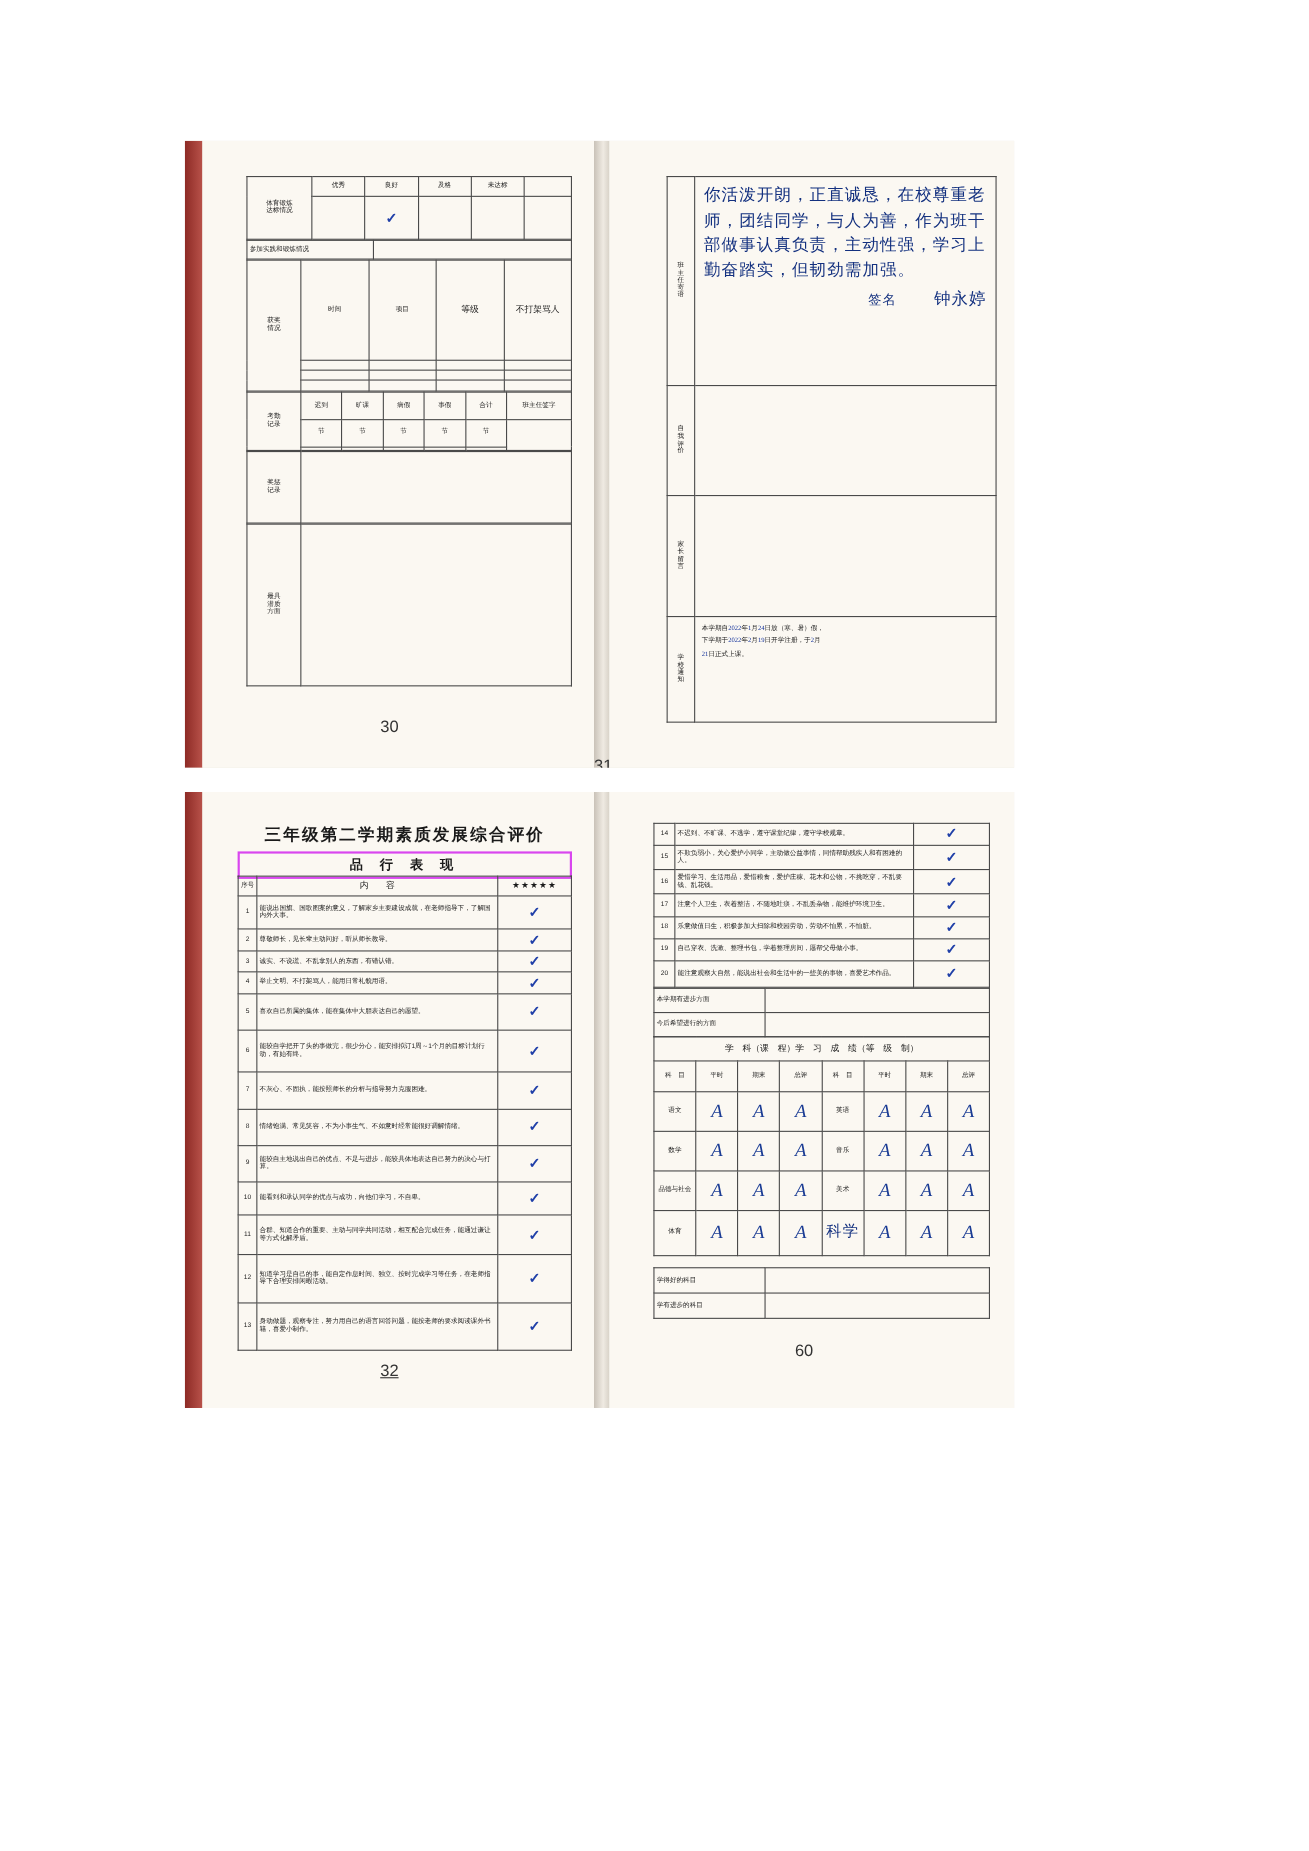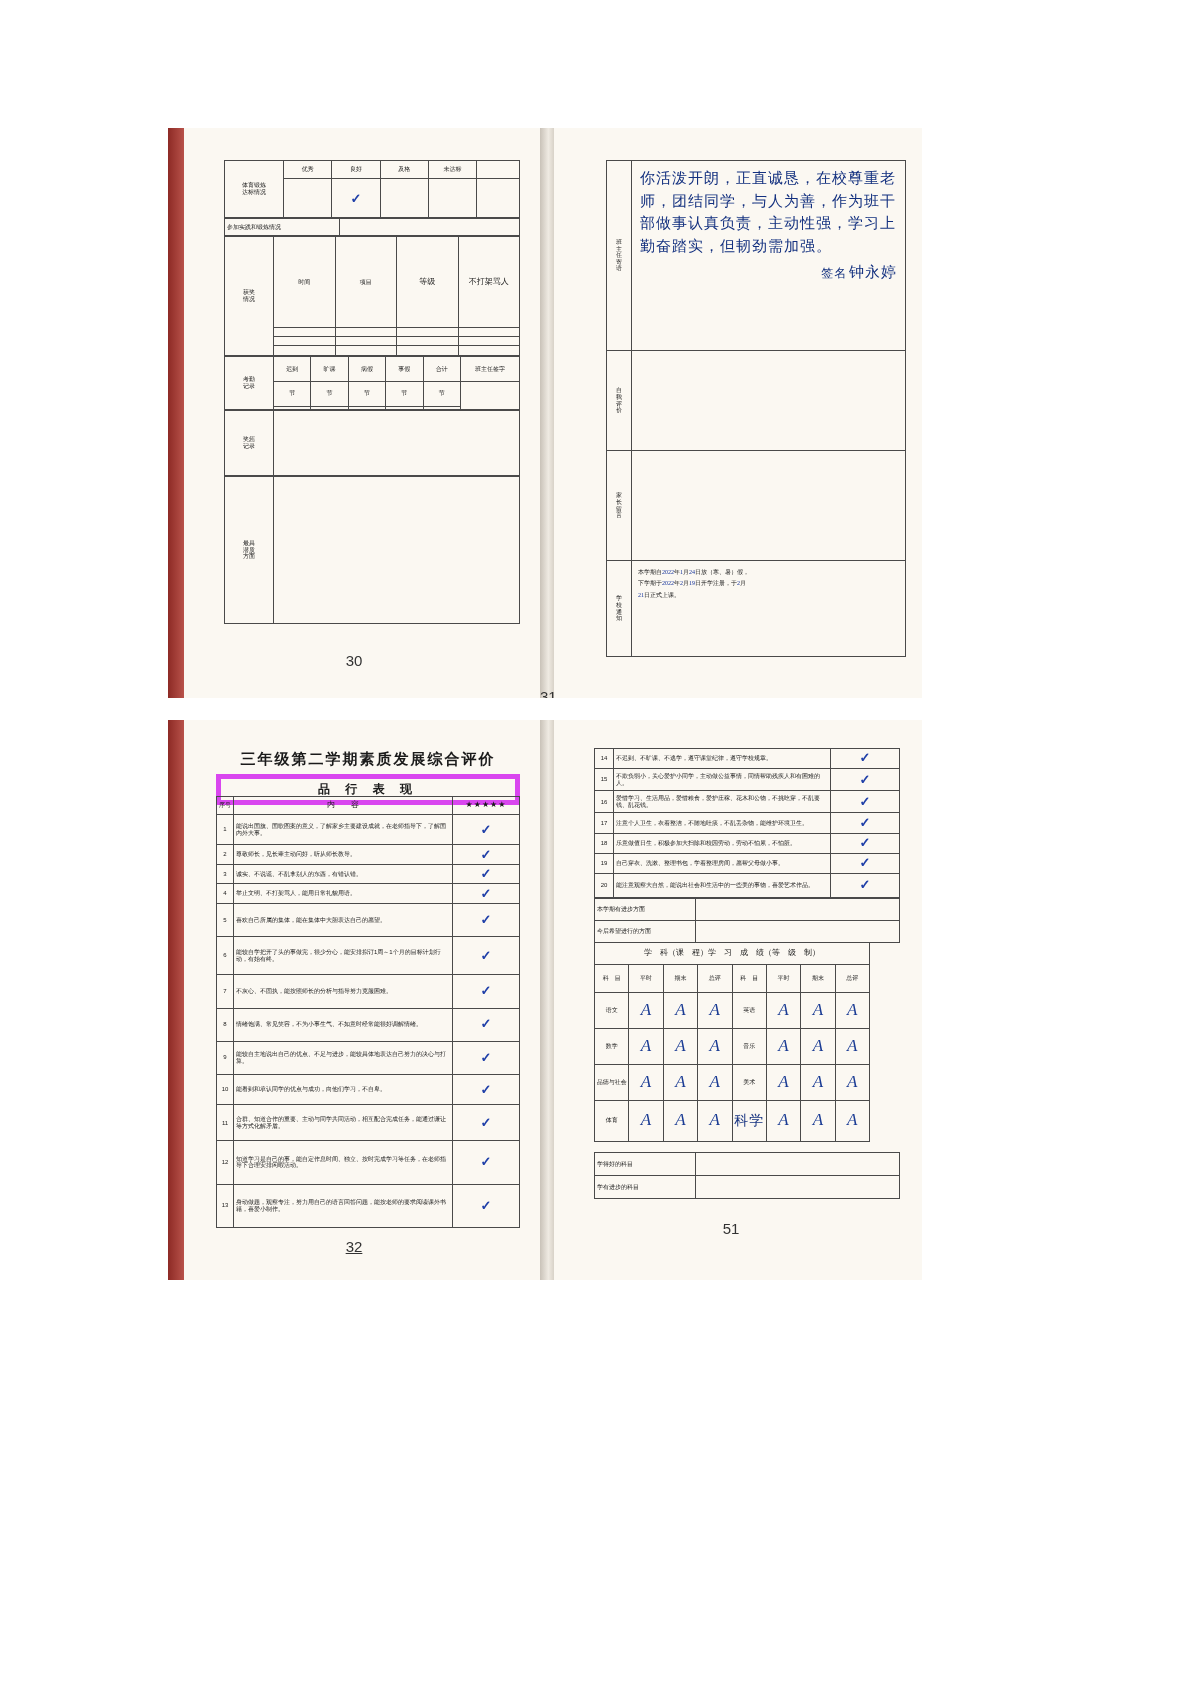--- a/index.html
+++ b/index.html
@@ -17,21 +17,21 @@
   td,th{border:1px solid #4a4a4a;font-weight:normal;padding:0;text-align:center;vertical-align:middle;}
   .xtiny{font-size:6px;line-height:1.1;}
   .sm{font-size:8px;}
   .lft{text-align:left;padding:1px 2px;}
   .pen{font-family:"Liberation Serif",serif;color:#14329b;}
   .tick{color:#1f3fa8;font-size:13px;font-weight:bold;}
   .pagenum{position:absolute;font-size:15px;color:#333;}
   .hand{font-family:"Liberation Serif",serif;color:#13307f;font-size:15px;line-height:1.5;letter-spacing:1px;}
   .gradeA{font-family:"Liberation Serif",serif;color:#1b3c94;font-size:17px;font-style:italic;}
   .titlebar{font-size:15px;font-weight:bold;letter-spacing:2px;text-align:center;}
-  .subbar{font-size:12px;font-weight:bold;letter-spacing:6px;text-align:center;border:5px solid #d946ef;}
+  .subbar{font-size:12px;font-weight:bold;letter-spacing:6px;text-align:center;border:2px solid #d946ef;}
   .stars{letter-spacing:1px;font-size:8px;}
 </style>
 </head>
 <body>
 
 <div class="page">
 
   <div class="scan" style="left:168px;top:128px;width:372px;height:570px;background:#efebe4;">
     <div class="rededge" style="left:0;top:0;width:16px;height:570px;background:linear-gradient(90deg,#8d2a25,#b8524a);"></div>
     <div class="paper" style="left:16px;top:0;right:0;bottom:0;background:#fbf8f2;"></div>
@@ -185,21 +185,21 @@
             <div class="xtiny">班</div>
             <div class="xtiny">主</div>
             <div class="xtiny">任</div>
             <div class="xtiny">寄</div>
             <div class="xtiny">语</div>
           </td>
           <td class="lft" style="vertical-align:top;padding:6px 8px;">
             <div class="hand">你活泼开朗，正直诚恳，在校尊重老师，团结同学，与人为善，作为班干部做事认真负责，主动性强，学习上勤奋踏实，但韧劲需加强。</div>
             <div style="text-align:right;margin-top:4px;">
               <span class="hand" style="font-size:12px;">签名</span>
-              <span class="hand" style="font-size:15px;">钟永婷</span>
+              <span class="hand" style="font-size:15px;margin-left:32px;">钟永婷</span>
             </div>
           </td>
         </tr>
         <tr style="height:100px;">
           <td>
             <div class="xtiny">自</div>
             <div class="xtiny">我</div>
             <div class="xtiny">评</div>
             <div class="xtiny">价</div>
           </td>
@@ -385,21 +385,21 @@
           <td></td>
         </tr>
         <tr style="height:22px;">
           <td class="lft">今后希望进行的方面</td>
           <td></td>
         </tr>
       </tbody>
         </table>
     </div>
 
-    <div style="position:absolute;left:54px;top:222px;width:276px;height:200px;">
+    <div style="position:absolute;left:54px;top:222px;width:306px;height:200px;">
       <table class="xtiny">
         <tbody>
             <tr style="height:16px;">
           <td colspan="8" class="sm">学　科（课　程）学　习　成　绩（等　级　制）</td>
         </tr>
         <tr style="height:20px;">
           <td style="width:54px;">科　目</td>
           <td style="width:26px;">平时</td>
           <td style="width:26px;">期末</td>
           <td style="width:26px;">总评</td>
@@ -461,16 +461,16 @@
           <td></td>
         </tr>
         <tr style="height:23px;">
           <td class="lft">学有进步的科目</td>
           <td></td>
         </tr>
       </tbody>
         </table>
     </div>
 
-    <div class="pagenum" style="left:0;right:0;text-align:center;top:500px;">51</div>
+    <div class="pagenum" style="left:0;right:0;text-align:center;top:500px;">60</div>
   </div>
 
 </div>
 
 </body></html>

